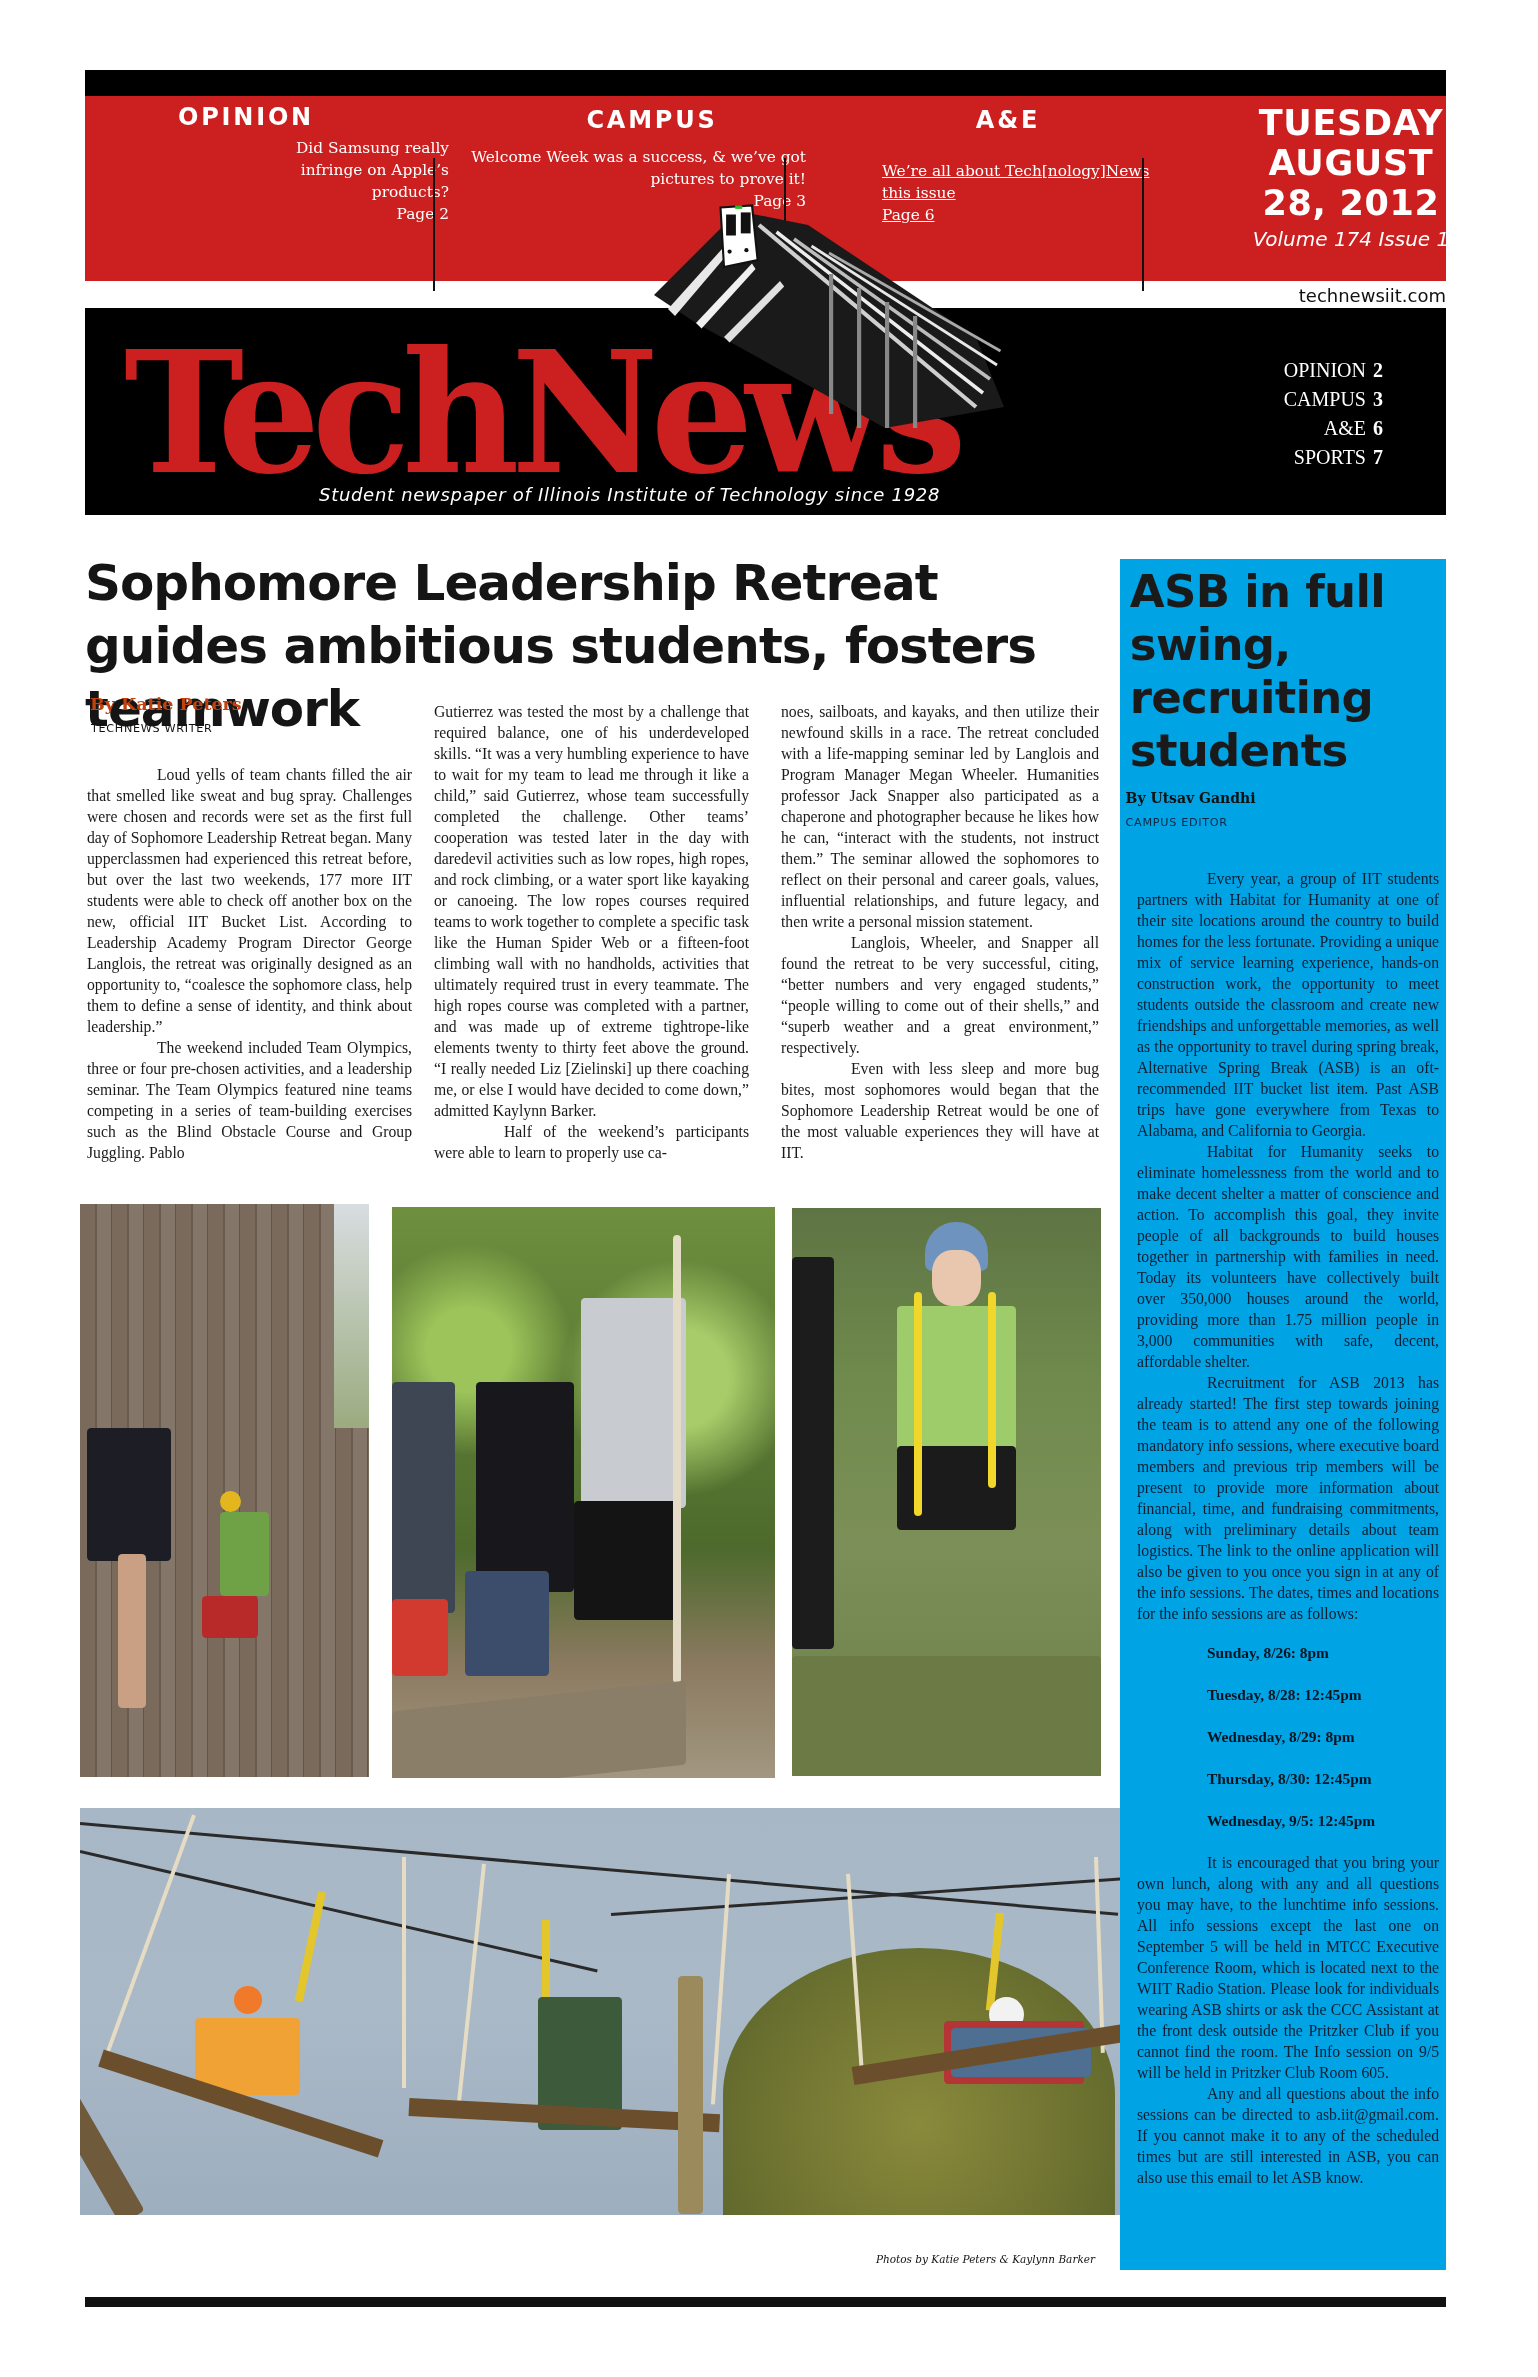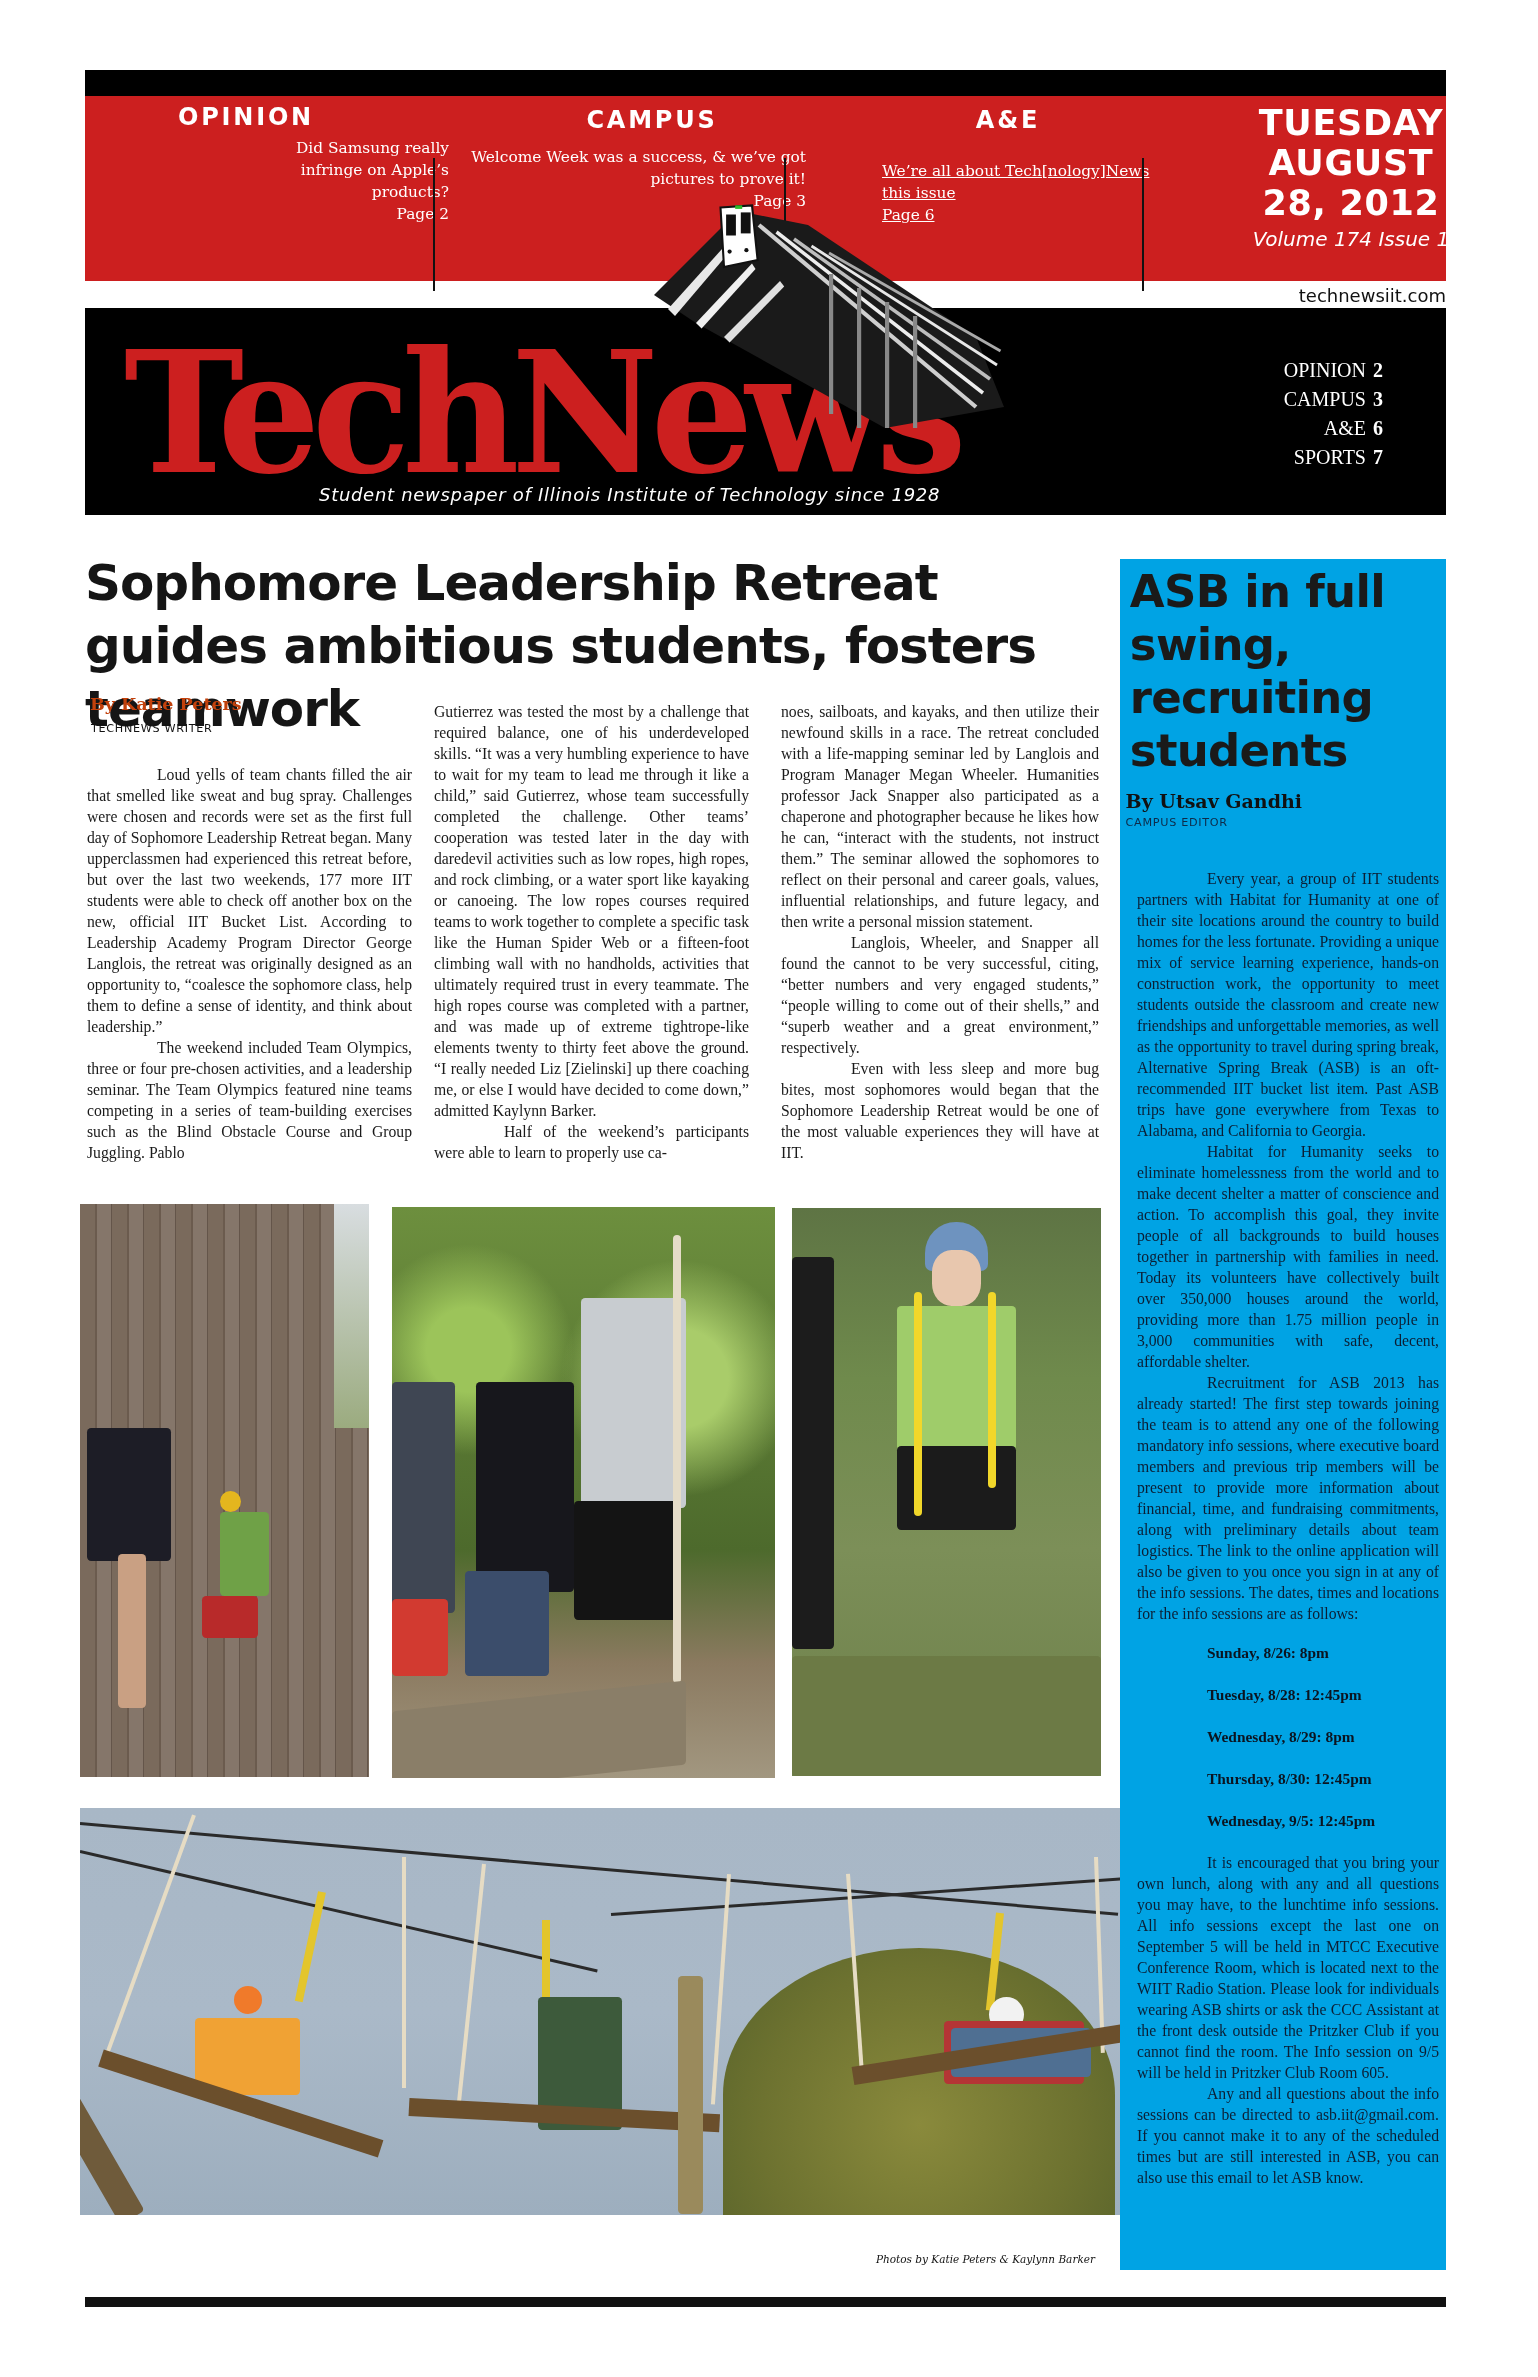--- a/index.html
+++ b/index.html
@@ -66,21 +66,21 @@
   .cable { position: absolute; height: 2.8px; background: #2a2a2a; transform-origin: left center; }
   .plank { position: absolute; height: 18px; background: #6b4f2c; transform-origin: left center; }
   .rope { position: absolute; width: 3.5px; background: #e6dcc4; transform-origin: top center; }
   .strap { position: absolute; width: 8.4px; background: #e3c52c; transform-origin: top center; }
 
   .photo-credit { position: absolute; right: 443px; top: 2253px; font-family: "DejaVu Serif", serif; font-style: italic; font-size: 10.5px; color: #111; }
 
   
   .sidebar { position: absolute; left: 1120px; top: 559px; width: 326px; height: 1711px; background: #00a3e4; }
   .side-head { position: absolute; left: 9.8px; top: 5.6px; width: 308px; font-family: "DejaVu Sans", sans-serif; font-weight: bold; font-size: 45px; line-height: 53px; color: #1a1a1a; letter-spacing: -0.7px; }
-  .side-byline { position: absolute; left: 5.6px; top: 231px; font-family: "DejaVu Serif", serif; font-weight: bold; font-size: 19px; color: #111; }
+  .side-byline { position: absolute; left: 5.6px; top: 231px; font-family: "DejaVu Serif", serif; font-weight: bold; font-size: 14px; color: #111; }
   .side-role { position: absolute; left: 5.6px; top: 257px; font-family: "DejaVu Sans", sans-serif; font-size: 11.2px; letter-spacing: 0.7px; color: #0d2b4a; }
   .side-body { position: absolute; left: 17px; top: 309px; width: 302px; font-family: "Liberation Serif", serif; font-size: 15.7px; line-height: 21px; text-align: justify; color: #0b1f35; }
   .side-body p { text-indent: 70px; }
   .sessions { margin: 18px 0 18px 70px; }
   .sessions div { font-weight: bold; font-size: 15.4px; line-height: 21px; margin-bottom: 21px; text-indent: 0; color: #0b1420; }
 
   .bottom-rule { position: absolute; left: 85px; top: 2297px; width: 1361px; height: 9.8px; background: #111; }
 </style>
 </head>
 <body>
@@ -165,21 +165,21 @@
 <div class="col col1">
   <p>Loud yells of team chants filled the air that smelled like sweat and bug spray. Challenges were chosen and records were set as the first full day of Sophomore Leadership Retreat began. Many upperclassmen had experienced this retreat before, but over the last two weekends, 177 more IIT students were able to check off another box on the new, official IIT Bucket List. According to Leadership Academy Program Director George Langlois, the retreat was originally designed as an opportunity to, “coalesce the sophomore class, help them to define a sense of identity, and think about leadership.”</p>
   <p>The weekend included Team Olympics, three or four pre-chosen activities, and a leadership seminar. The Team Olympics featured nine teams competing in a series of team-building exercises such as the Blind Obstacle Course and Group Juggling. Pablo</p>
 </div>
 <div class="col col2">
   <p class="cont">Gutierrez was tested the most by a challenge that required balance, one of his underdeveloped skills. “It was a very humbling experience to have to wait for my team to lead me through it like a child,” said Gutierrez, whose team successfully completed the challenge. Other teams’ cooperation was tested later in the day with daredevil activities such as low ropes, high ropes, and rock climbing, or a water sport like kayaking or canoeing. The low ropes courses required teams to work together to complete a specific task like the Human Spider Web or a fifteen-foot climbing wall with no handholds, activities that ultimately required trust in every teammate. The high ropes course was completed with a partner, and was made up of extreme tightrope-like elements twenty to thirty feet above the ground. “I really needed Liz [Zielinski] up there coaching me, or else I would have decided to come down,” admitted Kaylynn Barker.</p>
   <p>Half of the weekend’s participants were able to learn to properly use ca-</p>
 </div>
 <div class="col col3">
   <p class="cont">noes, sailboats, and kayaks, and then utilize their newfound skills in a race. The retreat concluded with a life-mapping seminar led by Langlois and Program Manager Megan Wheeler. Humanities professor Jack Snapper also participated as a chaperone and photographer because he likes how he can, “interact with the students, not instruct them.” The seminar allowed the sophomores to reflect on their personal and career goals, values, influential relationships, and future legacy, and then write a personal mission statement.</p>
-  <p>Langlois, Wheeler, and Snapper all found the cannot to be very successful, citing, “better numbers and very engaged students,” “people willing to come out of their shells,” and “superb weather and a great environment,” respectively.</p>
+  <p>Langlois, Wheeler, and Snapper all found the retreat to be very successful, citing, “better numbers and very engaged students,” “people willing to come out of their shells,” and “superb weather and a great environment,” respectively.</p>
   <p>Even with less sleep and more bug bites, most sophomores would began that the Sophomore Leadership Retreat would be one of the most valuable experiences they will have at IIT.</p>
 </div>
 
 <div class="photo photo-wall">
   <div class="sky"></div>
   <div class="figure" style="left:7px;top:224px;width:84px;height:133px;background:#1d1d26;"></div>
   <div class="figure" style="left:38px;top:350px;width:28px;height:154px;background:#c9a083;"></div>
   <div class="figure" style="left:140px;top:287px;width:21px;height:21px;border-radius:50%;background:#e4b61e;"></div>
   <div class="figure" style="left:140px;top:308px;width:49px;height:84px;background:#6fa147;"></div>
   <div class="figure" style="left:122px;top:392px;width:56px;height:42px;background:#b82a2a;"></div>

